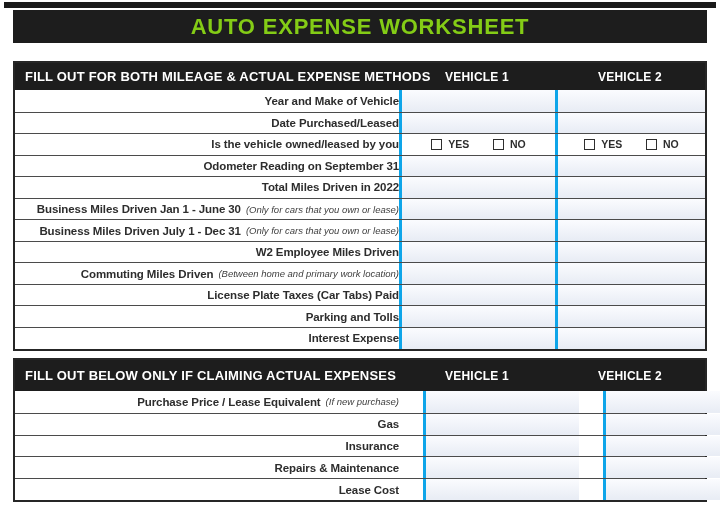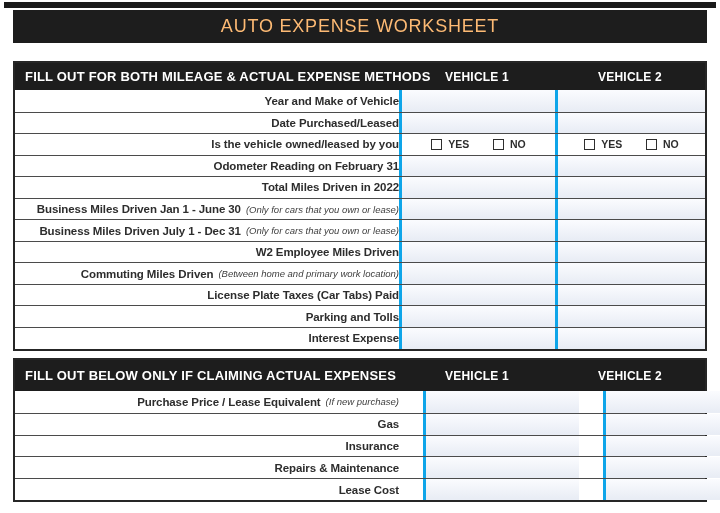--- a/index.html
+++ b/index.html
@@ -12,21 +12,21 @@
   }
   .top-strip {
     position: absolute; left: 4px; top: 2px; width: 712px; height: 6px;
     background: #1a1a1a;
   }
   .title-bar {
     position: absolute; left: 13px; top: 10px; width: 694px; height: 33px;
     background: #1d1d1d; display: flex; align-items: center; justify-content: center;
   }
   .title-bar span {
-    color: #fdba74; font-size: 18px; font-weight: normal; letter-spacing: 0.8px;
+    color: #84cc16; font-size: 22px; font-weight: bold; letter-spacing: 0.8px;
   }
   .tbl {
     position: absolute; left: 13px; width: 694px;
     border: 2px solid #262626; background: #ffffff;
   }
   .tbl1 { top: 61px; }
   .tbl2 { top: 358px; }
   .thead {
     display: grid; grid-template-columns: 384px 156px 150px;
     background: #1d1d1d; align-items: center;
@@ -115,21 +115,21 @@
             <span class="cbl">YES</span>
           </span>
           <span class="cbg">
             <span class="box"></span>
             <span class="cbl">NO</span>
           </span>
         </div>
       </div>
       <div class="tr">
         <div class="td tdl">
-          <span class="lbl">Odometer Reading on February 31</span>
+          <span class="lbl">Odometer Reading on September 31</span>
         </div>
         <div class="td tdc"></div>
         <div class="td tdc"></div>
       </div>
       <div class="tr">
         <div class="td tdl">
           <span class="lbl">Total Miles Driven in 2022</span>
         </div>
         <div class="td tdc"></div>
         <div class="td tdc"></div>

